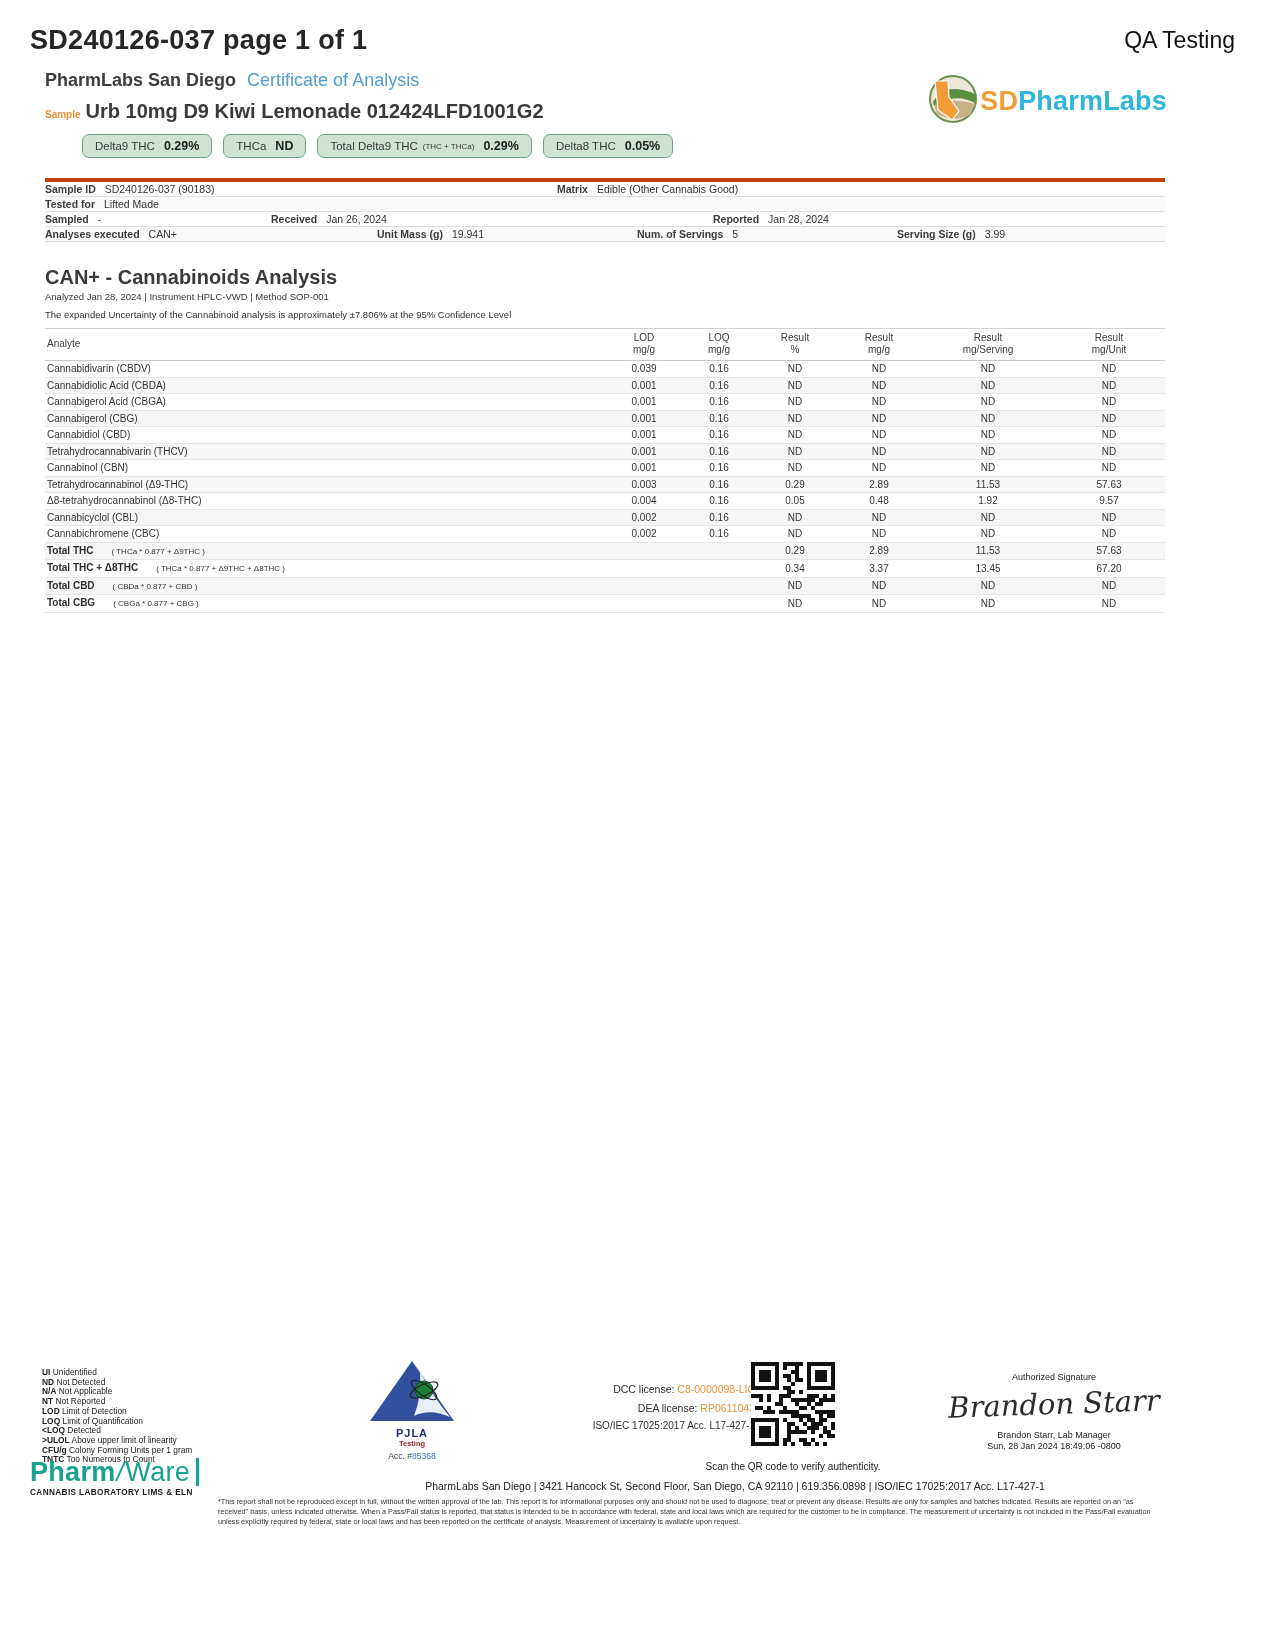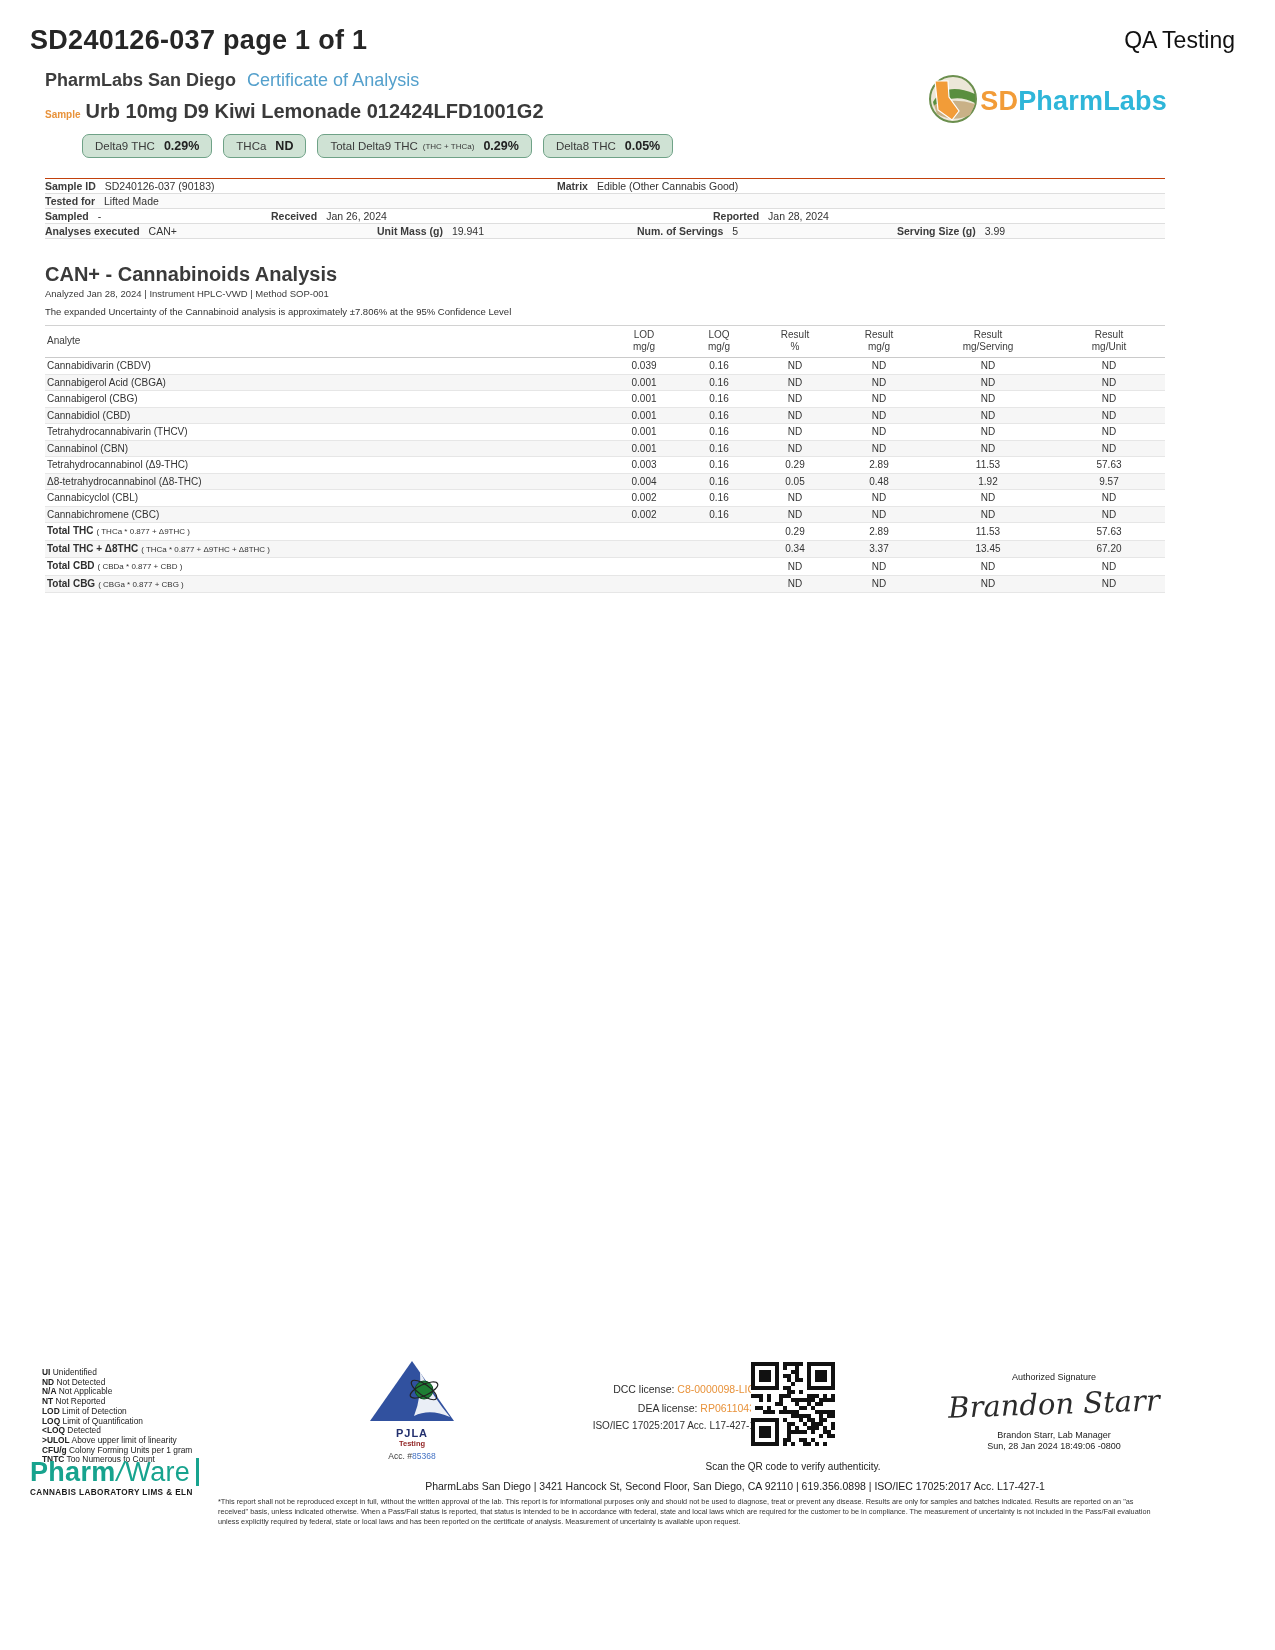--- a/index.html
+++ b/index.html
@@ -21,21 +21,21 @@
   .brand-sd{color:var(--brand-orange);}
   .brand-main{color:var(--brand-cyan);}
   
   .badges{display:flex;gap:11px;margin:11px 0 0 42px;padding-left:40px;}
   .badge{display:flex;align-items:center;gap:9px;border:1.5px solid var(--badge-border);
          background:var(--badge-bg);border-radius:7px;padding:3px 12px;height:16px;
          font-size:11.5px;color:#3a3a3a;}
   .b-sub{font-size:8px;margin-left:-4px;}
   .b-value{font-weight:700;font-size:12.5px;color:#222;}
   
-  .info-table{margin:20px 0 0 45px;width:1120px;border-top:1px solid #c2410c;font-size:10.5px;}
+  .info-table{margin:20px 0 0 45px;width:1120px;border-top:4px solid #c2410c;font-size:10.5px;}
   .info-row{position:relative;height:14px;border-bottom:1px solid #dedede;}
   .info-row:nth-child(even){background:#fafafa;}
   .info-field{position:absolute;top:1px;white-space:nowrap;}
   .i-label{font-weight:600;color:#3c3c3c;margin-right:9px;}
   .i-value{color:#333;}
   
   .section-title{margin:24px 0 0 45px;font-size:20px;font-weight:600;color:#3a3a3a;}
   .section-meta{margin:2px 0 0 45px;font-size:9.5px;color:#3a3a3a;}
   .uncertainty{margin:7px 0 0 45px;font-size:9.5px;color:#333;}
   
@@ -44,21 +44,21 @@
        padding:3px 0 4px 0;text-align:center;border-top:1px solid #d2d2d2;border-bottom:1px solid #cacaca;}
   table.analytes th:first-child{text-align:left;padding-left:2px;}
   table.analytes td{font-size:10px;height:11.5px;line-height:11.5px;padding:2px 0;
        text-align:center;border-bottom:1px solid #e6e6e6;color:#333;}
   table.analytes td.analyte{text-align:left;padding-left:2px;white-space:nowrap;}
   tbody tr:nth-child(even){background:#f6f6f6;}
   td.nd{color:var(--nd-green);}
   td.det{color:var(--result-blue);}
   td.tot{color:#2f2f2f;}
   .tot-name{font-weight:700;color:#2f2f2f;}
-  .tot-formula{font-size:8px;font-weight:400;margin-left:3px;color:#333;}
+  .tot-formula{font-size:8px;font-weight:400;margin-left:18px;color:#333;}
   tr.last td{border-bottom:1.5px solid #8f8f8f;}
   
   .legend{position:absolute;left:42px;top:1368px;font-size:8.4px;line-height:9.7px;color:#222;}
   .legend b{font-weight:700;}
   .pjla{position:absolute;left:360px;top:1360px;width:104px;text-align:center;}
   .pjla-name{font-size:11px;font-weight:700;color:#23306e;margin-top:1px;letter-spacing:1px;}
   .pjla-sub{font-size:7.5px;color:#8f1f1f;font-weight:700;}
   .pjla-acc{font-size:8.5px;color:#3c3c3c;margin-top:3px;}
   .pjla-acc .acc-num{color:var(--acc-blue);}
   .licenses{position:absolute;left:515px;top:1383px;width:240px;text-align:right;font-size:10.5px;color:#2f2f2f;}
@@ -199,20 +199,29 @@
           <th>
             <div>Result</div>
             <div>mg/Unit</div>
           </th>
         </tr>
       </thead>
     <tbody>
         <tr>
           <td class="analyte">Cannabidivarin (CBDV)</td>
           <td class="num">0.039</td>
+          <td class="num">0.16</td>
+          <td class="nd">ND</td>
+          <td class="nd">ND</td>
+          <td class="nd">ND</td>
+          <td class="nd">ND</td>
+        </tr>
+        <tr>
+          <td class="analyte">Cannabidiolic Acid (CBDA)</td>
+          <td class="num">0.001</td>
           <td class="num">0.16</td>
           <td class="nd">ND</td>
           <td class="nd">ND</td>
           <td class="nd">ND</td>
           <td class="nd">ND</td>
         </tr>
         <tr>
           <td class="analyte">Cannabigerol Acid (CBGA)</td>
           <td class="num">0.001</td>
           <td class="num">0.16</td>

